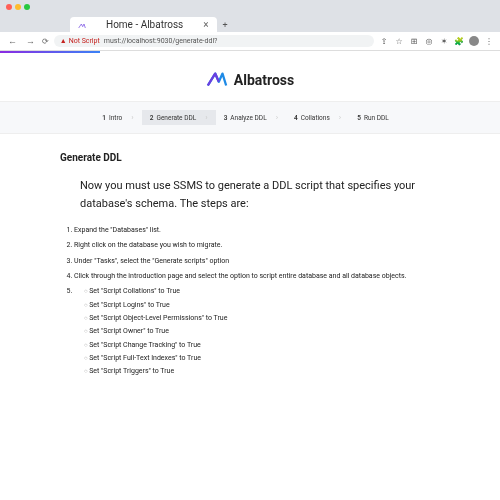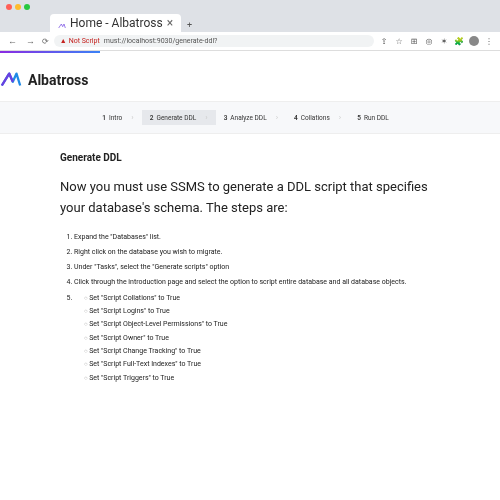--- a/index.html
+++ b/index.html
@@ -2,43 +2,43 @@
 <html><head>
 <meta charset="utf-8">
 <style>
   * { box-sizing: border-box; margin: 0; padding: 0; }
   body { font-family: -apple-system, BlinkMacSystemFont, "Segoe UI", Roboto, sans-serif; font-size: 8px; background: #fff; width: 500px; }
   .chrome { background: #dee1e6; }
   .dots { display:flex; gap:3px; padding:4px 6px; align-items:center; }
   .dot { width:6px; height:6px; border-radius:50%; }
   .red{background:#ff5f57}.yellow{background:#febc2e}.green{background:#28c840}
   .tabbar { display:flex; align-items:flex-end; padding-left:50px; height:18px; }
-  .tab { background:#fff; border-radius:4px 4px 0 0; padding:2px 8px; display:flex; align-items:center; gap:4px; font-size:12px; color:#333; min-width:100px; }
+  .tab { background:#fff; border-radius:4px 4px 0 0; padding:2px 8px; display:flex; align-items:center; gap:20px; font-size:10px; color:#333; min-width:100px;margin-left:20px; }
   .tab .x { margin-left:auto; color:#666; }
   .plus { padding:2px 6px; color:#555; font-size:9px; }
   .toolbar { background:#fff; display:flex; align-items:center; gap:5px; padding:3px 6px; border-bottom:1px solid #ddd; }
   .navbtn { color:#666; font-size:9px; padding:0 2px; }
   .reload { color:#666; font-size:8px; }
   .urlbar { flex:1; background:#f1f3f4; border-radius:10px; padding:2px 6px; display:flex; align-items:center; gap:4px; font-size:7px; color:#555;}
   .urlbar .secure { color:#c5221f; display:flex; align-items:center; gap:2px;}
   .tb-right { display:flex; gap:5px; align-items:center; color:#555; font-size:8px;}
   .tb-right span { width:10px; text-align:center; }
   .progress { height:2px; background:linear-gradient(90deg,#8a2be2 0%,#3b82f6 20%,transparent 20%,transparent 100%); }
-  .appheader { display:flex; align-items:center; justify-content:flex-start; padding:16px 0 10px; gap:6px;}
+  .appheader { display:flex; align-items:center; justify-content:center; padding:16px 0 10px; gap:6px;}
   .appheader .title { font-weight:700; font-size:14px; color:#222; }
   .logo svg { width:22px; height:22px; display:block; }
   .stepper { background:#f7f8fa; border-top:1px solid #eee; border-bottom:1px solid #eee; padding:8px 0; display:flex; justify-content:center; gap:0; font-size:6.5px; color:#333;}
   .step { padding:3px 8px; display:flex; align-items:center; gap:3px; position:relative;}
   .step.active { background:#e6e8ec; }
   .step::after { content:"›"; color:#ccc; margin-left:6px; font-size:8px;}
   .step:last-child::after{content:"";}
   .step .num { font-weight:600;}
   .content { padding:18px 60px 40px; color:#222; }
   .content h2 { font-size:10px; font-weight:700; margin-bottom:14px;}
-  .intro { font-size:13px; margin-bottom:12px; line-height:1.6;}
+  .intro { font-size:11px; margin-bottom:12px; line-height:1.6;margin-left:20px;}
   ol.steps { list-style:decimal; padding-left:14px; font-size:7px; line-height:1.9;}
   ol.steps > li { margin-bottom:2px; }
   ul.sub { list-style:none; padding-left:10px; margin-top:2px;}
   ul.sub li { font-size:7px; line-height:1.9;}
   ul.sub li::before { content:"○ "; color:#999; font-size:6px;}
   .favicon { width:8px; height:8px; display:inline-block; }
   .favicon svg { width:8px; height:8px; }
   .avatar { width:10px; height:10px; border-radius:50%; background:#888; display:inline-block;}
 </style>
 </head>

